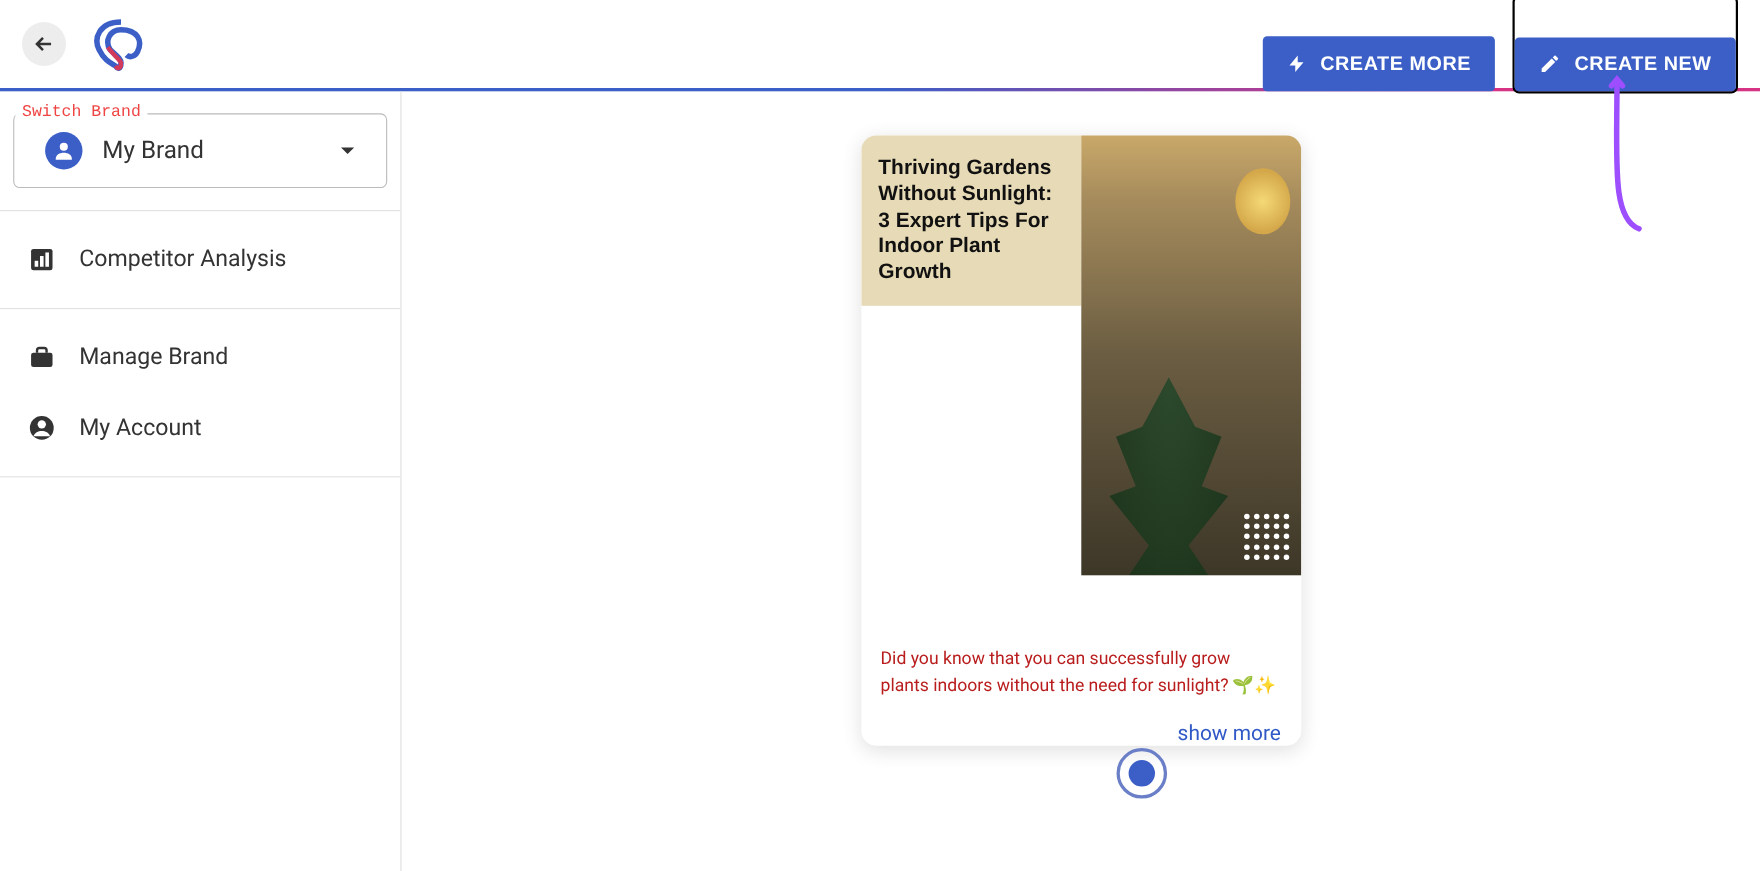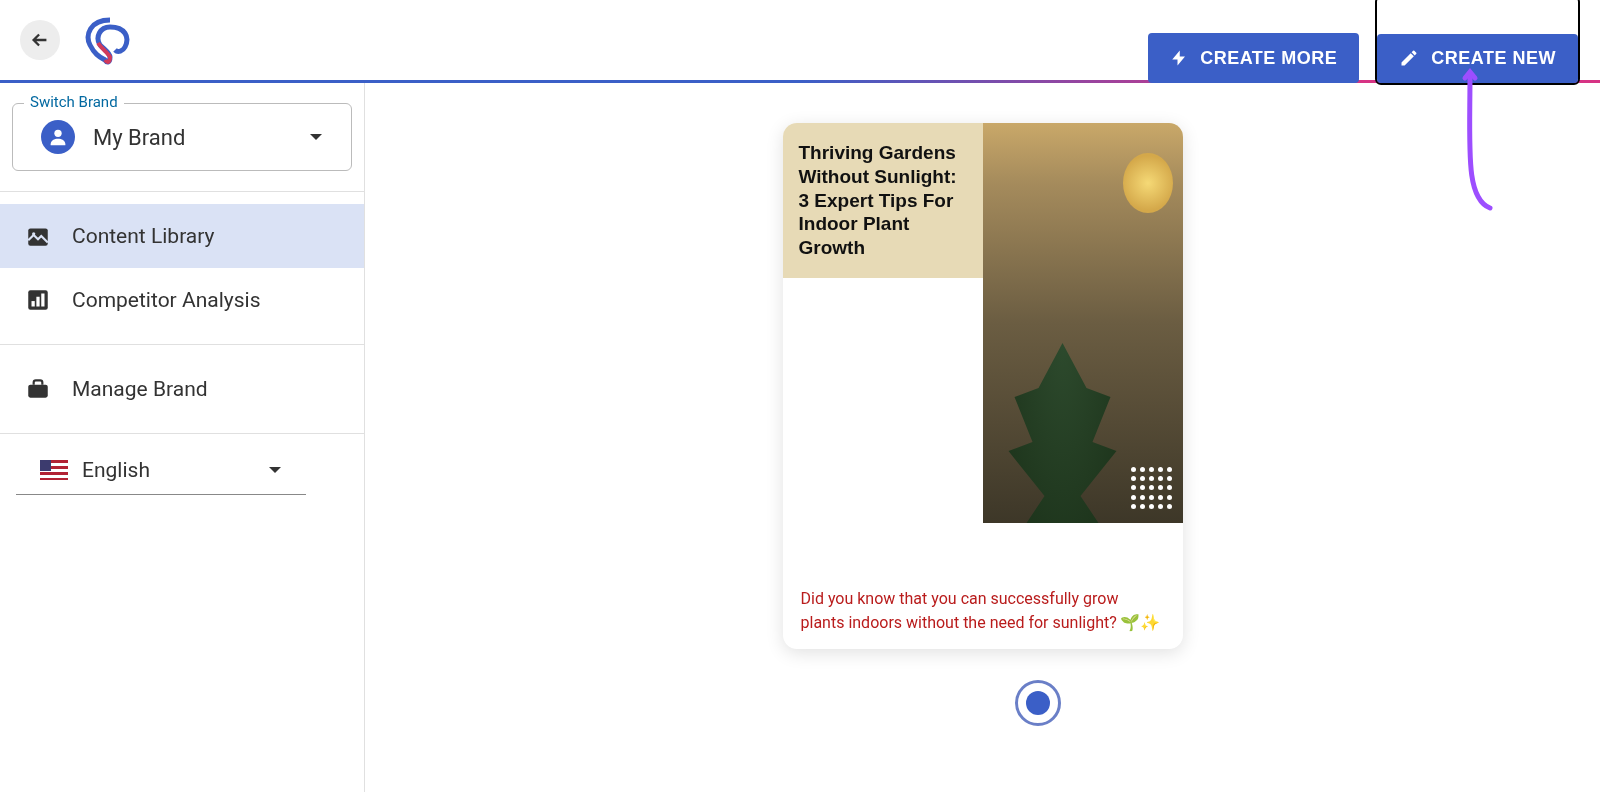--- a/index.html
+++ b/index.html
@@ -11,21 +11,21 @@
     .logo { width: 60px; height: 50px; }
     .header-right { display: flex; align-items: center; gap: 16px; }
     .btn-primary { background: #3b5fc7; color: #fff; border: none; padding: 14px 22px; font-size: 18px; font-weight: 600; letter-spacing: 0.5px; border-radius: 4px; display: flex; align-items: center; gap: 12px; cursor: pointer; margin-top: 36px; }
     .btn-highlight { border: 2px solid #000000; border-radius: 6px; }
 
     .divider-gradient { height: 3px; background: linear-gradient(90deg, #3b5fc7 0%, #3b5fc7 50%, #d63384 80%, #d63384 100%); }
 
     .layout { display: flex; height: calc(100% - 83px); }
     .sidebar { width: 365px; border-right: 1px solid #e0e0e0; padding-top: 20px; }
     .brand-switch { margin: 0 12px 20px 12px; position: relative; }
-    .brand-switch-label { position: absolute; top: -10px; left: 12px; background: #fff; padding: 0 6px; font-size: 15px; color: #0369a1; }
+    .brand-switch-label { position: absolute; top: -10px; left: 2px; background: #fff; padding: 0 6px; font-size: 15px; color: #ef4444; font-family: Liberation Mono, monospace; }
     .brand-switch-box { border: 1px solid #bbb; border-radius: 6px; padding: 16px 28px; display: flex; align-items: center; gap: 18px; cursor: pointer; }
     .brand-avatar { width: 34px; height: 34px; border-radius: 50%; background: #3b5fc7; display: flex; align-items: center; justify-content: center; }
     .brand-name { font-size: 22px; color: #333; }
     .chevron { margin-left: auto; }
 
     .side-divider { height: 1px; background: #e0e0e0; margin: 12px 0; }
     .nav-item { display: flex; align-items: center; gap: 20px; padding: 18px 24px; font-size: 21px; color: #333; cursor: pointer; }
     .nav-item.active { background: #dae2f5; }
     .nav-icon { width: 28px; height: 28px; display: flex; align-items: center; justify-content: center; }
 
@@ -115,30 +115,20 @@
         <span class="chevron">
           <svg width="14" height="10" viewBox="0 0 14 10" fill="#333">
               <path d="M1 1l6 6 6-6z"></path>
             </svg>
         </span>
       </div>
     </div>
 
     <div class="side-divider"></div>
 
-    <div class="nav-item active">
-      <span class="nav-icon">
-        <svg width="26" height="26" viewBox="0 0 24 24" fill="#333">
-            <rect x="3" y="5" width="18" height="16" rx="2"></rect>
-            <path d="M3 16l5-5 4 4 3-3 6 6" stroke="#dae2f5" stroke-width="2" fill="none"></path>
-            <circle cx="8" cy="10" r="1.5" fill="#dae2f5"></circle>
-          </svg>
-      </span>
-      <span>Content Library</span>
-    </div>
     <div class="nav-item">
       <span class="nav-icon">
         <svg width="26" height="26" viewBox="0 0 24 24" fill="#333">
             <rect x="3" y="3" width="18" height="18" rx="2"></rect>
             <rect x="6" y="13" width="3" height="5" fill="#fff"></rect>
             <rect x="10.5" y="9" width="3" height="9" fill="#fff"></rect>
             <rect x="15" y="6" width="3" height="12" fill="#fff"></rect>
           </svg>
       </span>
       <span>Competitor Analysis</span>
@@ -148,32 +138,33 @@
 
     <div class="nav-item">
       <span class="nav-icon">
         <svg width="26" height="26" viewBox="0 0 24 24" fill="#333">
             <rect x="3" y="8" width="18" height="12" rx="2"></rect>
             <path d="M8 8V6a2 2 0 012-2h4a2 2 0 012 2v2" fill="none" stroke="#333" stroke-width="2"></path>
           </svg>
       </span>
       <span>Manage Brand</span>
     </div>
+    <div class="nav-item">
+      <span class="nav-icon">
+        <svg width="26" height="26" viewBox="0 0 24 24" fill="#333">
+            <circle cx="12" cy="12" r="10"></circle>
+            <circle cx="12" cy="9" r="3.5" fill="#fff"></circle>
+            <path d="M5 19c1-3 4-4.5 7-4.5s6 1.5 7 4.5" fill="#fff"></path>
+          </svg>
+      </span>
+      <span>My Account</span>
+    </div>
 
     <div class="side-divider"></div>
 
-    <div class="lang-select">
-      <span class="flag"></span>
-      <span class="lang-label">English</span>
-      <span class="chevron" style="margin-left:auto">
-        <svg width="14" height="10" viewBox="0 0 14 10" fill="#333">
-            <path d="M1 1l6 6 6-6z"></path>
-          </svg>
-      </span>
-    </div>
   </aside>
 
   <main class="main">
     <div class="card">
       <div class="card-top">
         <div class="card-left">
           <div class="card-headline">Thriving Gardens Without Sunlight: 3 Expert Tips For Indoor Plant Growth</div>
         </div>
         <div class="card-right">
           <div class="plant-img">
@@ -203,20 +194,21 @@
                 <span></span>
                 <span></span>
                 <span></span>
             </div>
           </div>
         </div>
       </div>
       <div class="card-body">
         <div class="card-text">Did you know that you can successfully grow plants indoors without the need for sunlight? 🌱✨</div>
       </div>
+      <div class="show-more">show more</div>
     </div>
   </main>
 </div>
 
 <div class="pulse-dot"></div>
 
 <div class="arrow-annotation">
   <svg width="80" height="160" viewBox="0 0 80 160" fill="none" stroke="#9d4eff" stroke-width="5" stroke-linecap="round">
       <path d="M40 5 C 40 80, 35 130, 60 140"></path>
       <path d="M35 2 L40 -4 L45 2" transform="translate(0,8)"></path>

